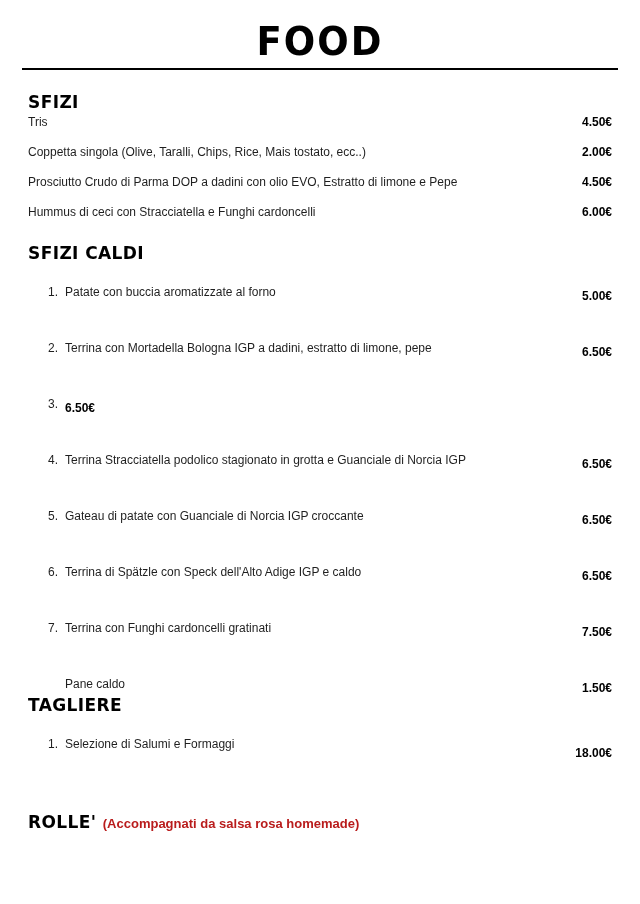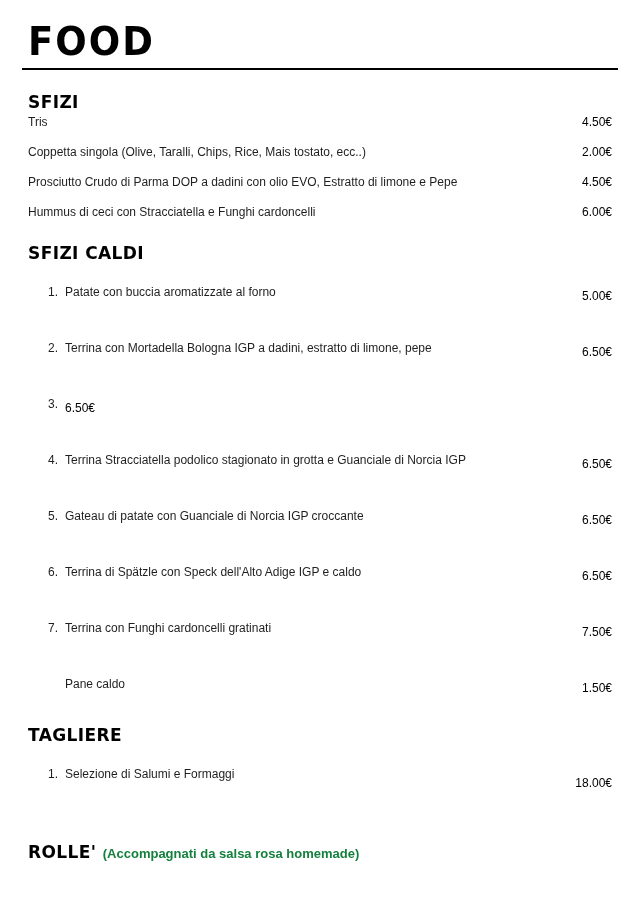--- a/index.html
+++ b/index.html
@@ -17,20 +17,21 @@
     -webkit-font-smoothing: antialiased;
   }
   .page {
     box-sizing: border-box;
     width: 640px;
     height: 904px;
     padding: 22px 28px 0 28px;
   }
   
   .title-wrap {
+    text-align: center;
     margin: 0;
   }
   .doc-title {
     display: inline-block;
     font-family: "DejaVu Sans", sans-serif;
     font-weight: 900;
     font-size: 37px;
     line-height: 40px;
     letter-spacing: 2px;
     color: #000;
@@ -49,44 +50,44 @@
     line-height: 20px;
     letter-spacing: 0.4px;
     color: #000;
     margin: 0;
   }
   .sec-heading .subtitle {
     font-family: "Liberation Sans", sans-serif;
     font-weight: 700;
     font-size: 13px;
     letter-spacing: 0;
-    color: #15803d;
+    color: #b91c1c;
   }
   .sec-sfizi    { margin-top: 22px; }
   .sec-caldi    { margin-top: 24px; }
-  .sec-tagliere { margin-top: 30px; }
+  .sec-tagliere { }
   .sec-rolle    { margin-top: 52px; }
   
   .row {
     display: flex;
     align-items: flex-start;
     line-height: 14px;
   }
   .num {
     flex: 0 0 17px;
     margin-left: 20px;
     white-space: nowrap;
   }
   .name {
     flex: 1 1 auto;
     padding-right: 12px;
   }
   .price {
     flex: 0 0 auto;
-    font-weight: 400;
+    font-weight: 700;
     color: #000;
     white-space: nowrap;
   }
   .sec-sfizi .row         { margin-top: 16px; }
   .sec-sfizi .row:first-of-type { margin-top: 3px; }
   .sec-caldi .row         { margin-top: 38px; }
   .sec-caldi .row:first-of-type { margin-top: 22px; }
   .sec-tagliere .row      { margin-top: 22px; }
   .off7 { margin-top: 4px; }
   .off9 { margin-top: 9px; }

